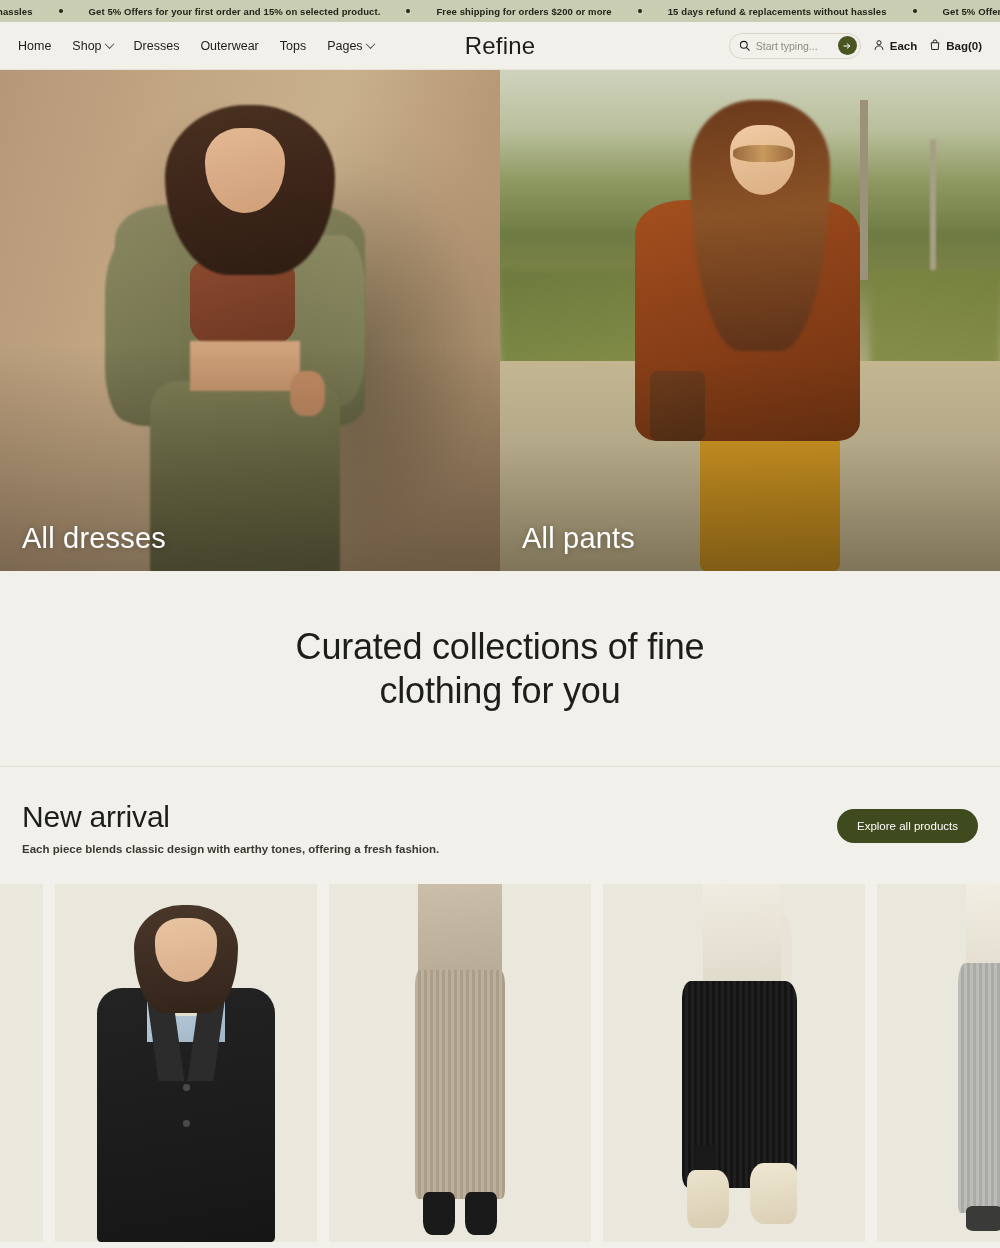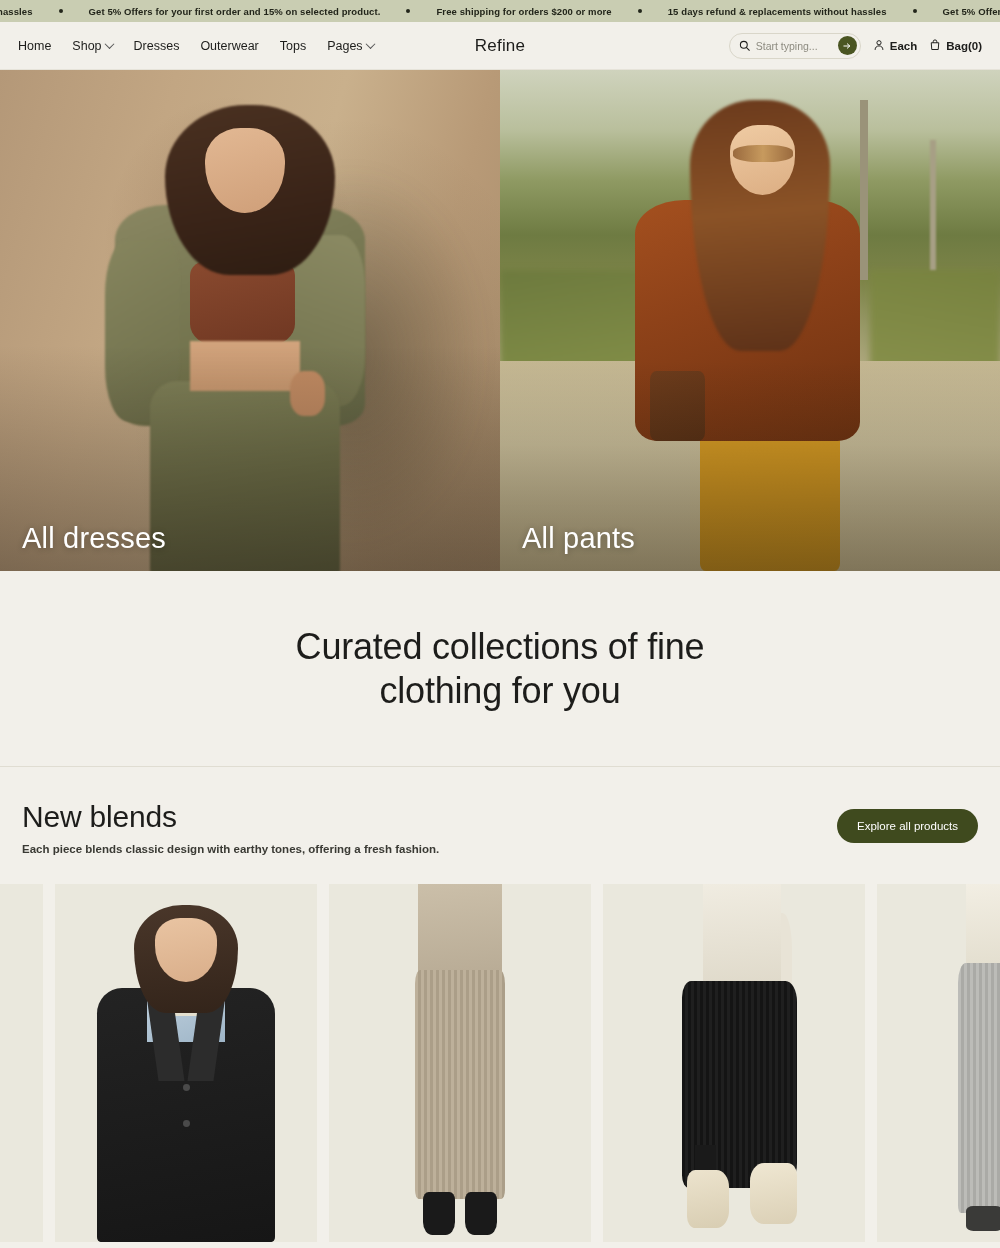--- a/index.html
+++ b/index.html
@@ -69,21 +69,21 @@
     width: 7px; height: 7px;
     border-right: 1.2px solid #555;
     border-bottom: 1.2px solid #555;
     transform: rotate(45deg) translate(-1px,-1px);
     display: inline-block;
   }
   .logo {
     position: absolute;
     left: 0; right: 0;
     text-align: center;
-    font-size: 17px;
+    font-size: 24px;
     letter-spacing: 0.2px;
     color: #1d1d1b;
     pointer-events: none;
   }
   .logo span { pointer-events: auto; cursor: pointer; }
 
   .header-right {
     margin-left: auto;
     display: flex;
     align-items: center;
@@ -592,21 +592,21 @@
   <h1 class="headline">
     <span>Curated collections of fine</span><br>
     <span>clothing for you</span>
   </h1>
 </div>
 
 <div class="arrival">
 
   <div class="arrival-head">
     <div>
-      <div class="arrival-title">New blends</div>
+      <div class="arrival-title">New arrival</div>
       <div class="arrival-sub">Each piece blends classic design with earthy tones, offering a fresh fashion.</div>
     </div>
     <button class="explore-btn">Explore all products</button>
   </div>
 
   <div class="carousel">
 
     <div class="pcard first">
       <div class="pthumb"></div>
 

